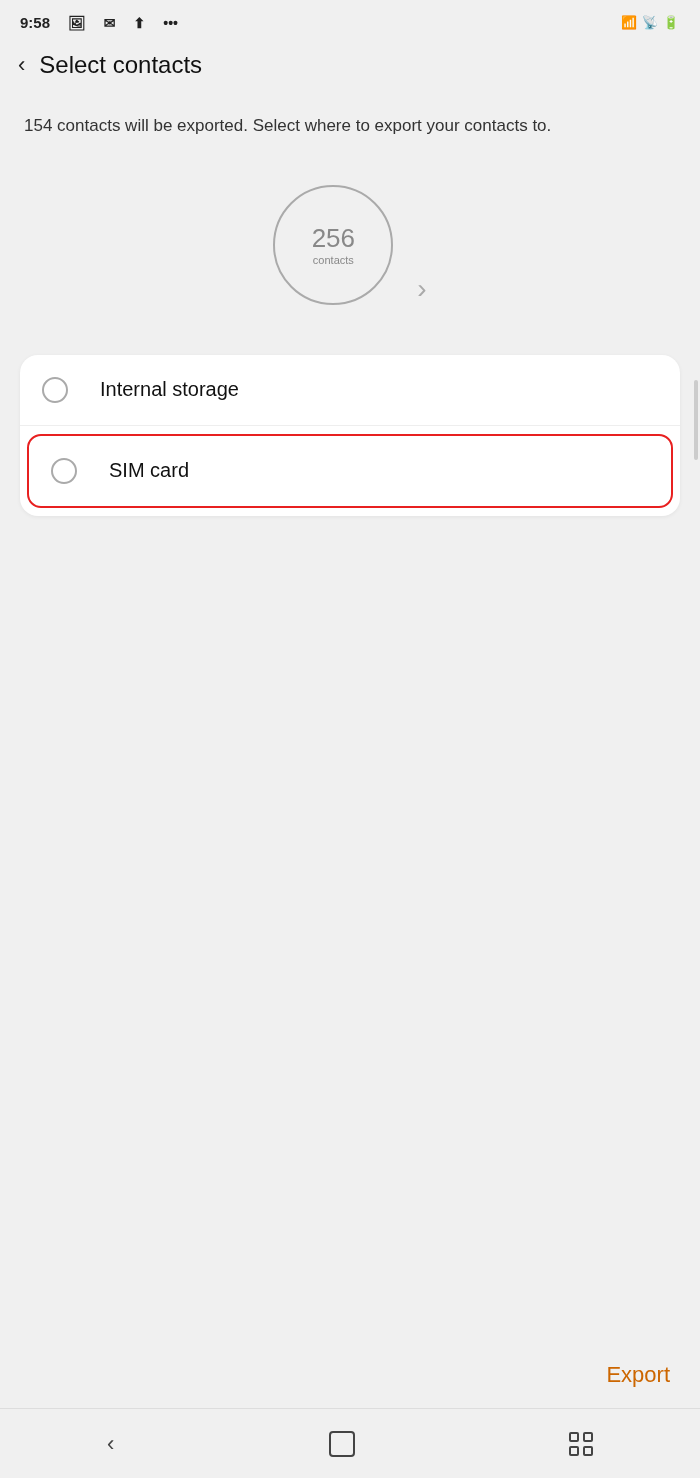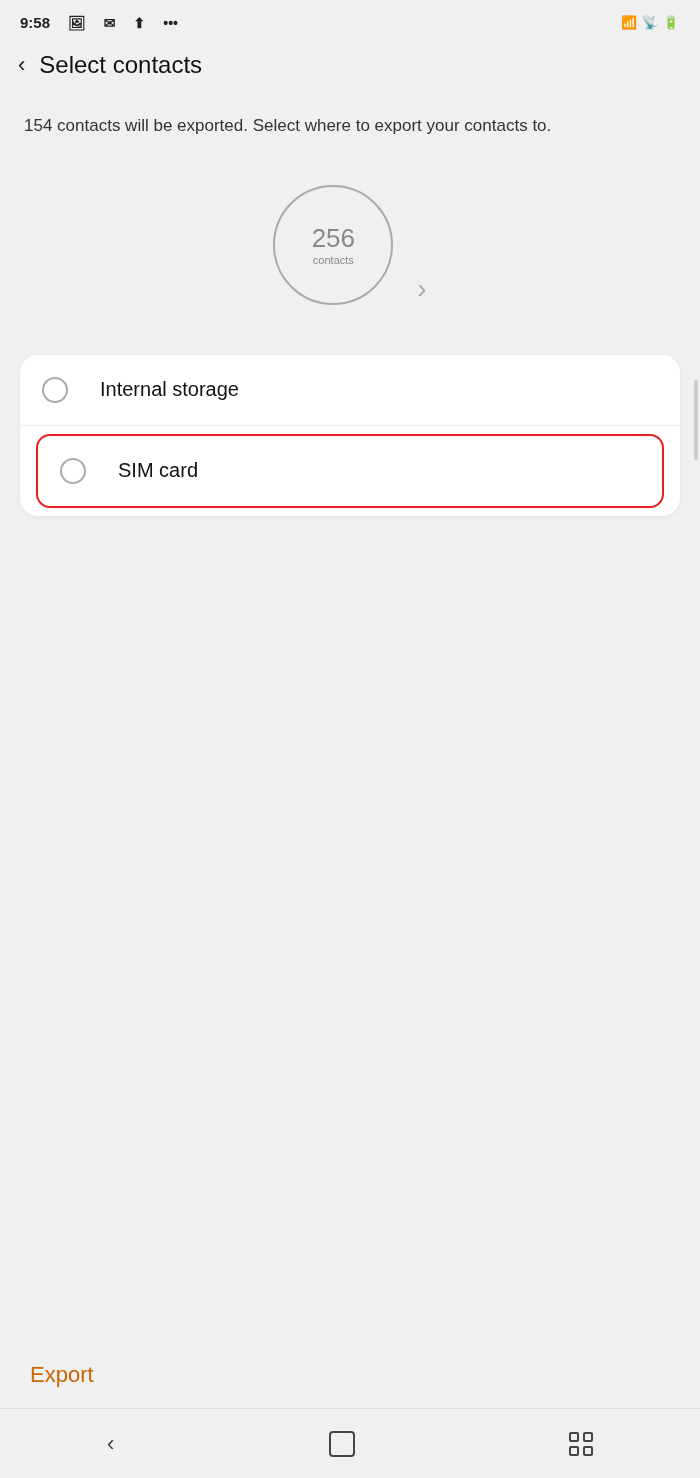--- a/index.html
+++ b/index.html
@@ -187,21 +187,21 @@
       border-radius: 2px;
     }
 
     
     .export-button-area {
       position: absolute;
       bottom: 80px;
       left: 0;
       right: 0;
       display: flex;
-      justify-content: flex-start;
+      justify-content: flex-end;
     }
     .export-button {
       font-size: 22px;
       color: #cc6600;
       background: none;
       border: none;
       cursor: pointer;
       padding: 10px 30px;
     }
 
@@ -272,21 +272,21 @@
 
   <div class="options-container">
 
     <div class="option-item" style="padding: 22px 22px;">
       <div class="radio-outer">
         <div class="radio-inner"></div>
       </div>
       <span class="option-label">Internal storage</span>
     </div>
 
-    <div style="padding: 4px 12px;">
+    <div style="padding: 4px 3px;">
       <div class="option-item highlighted">
         <div class="radio-outer">
           <div class="radio-inner"></div>
         </div>
         <span class="option-label">SIM card</span>
       </div>
     </div>
 
   </div>
 

